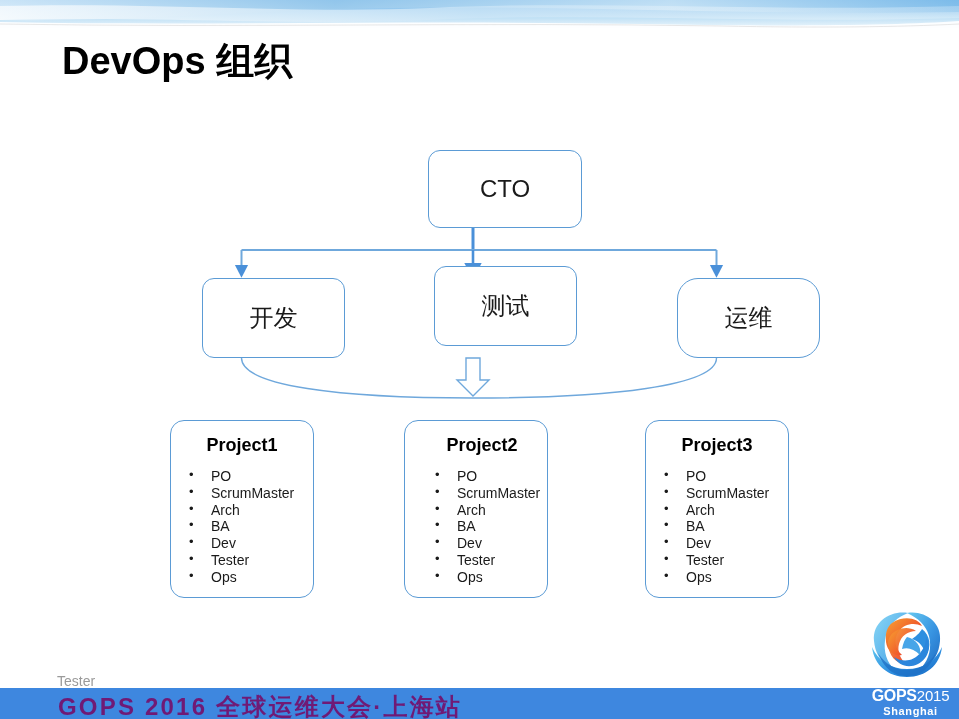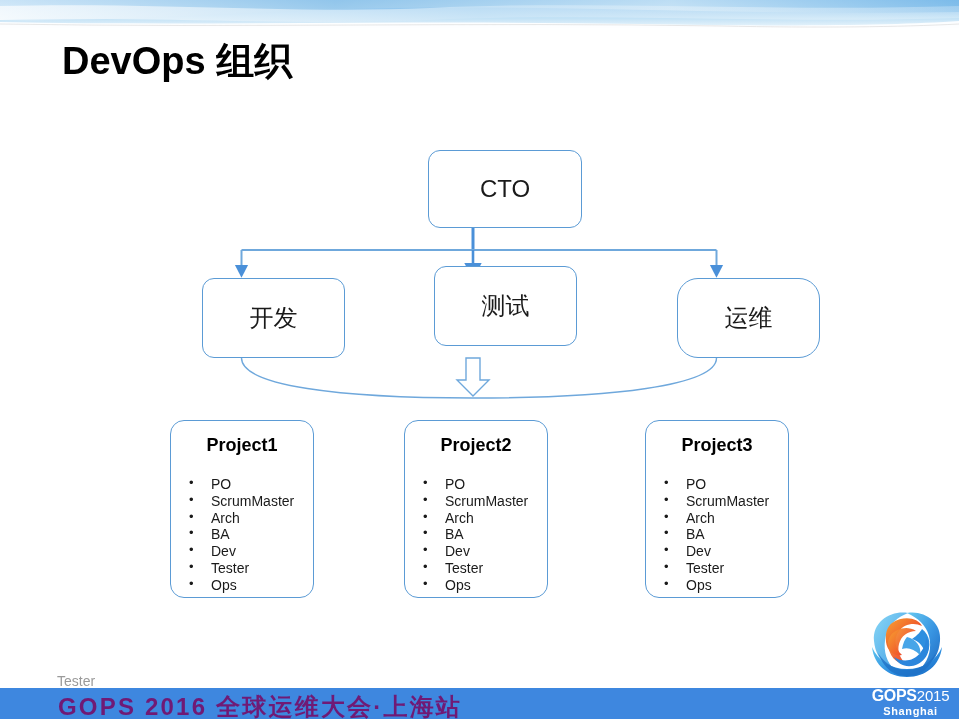--- a/index.html
+++ b/index.html
@@ -81,29 +81,29 @@
   
   .project-card {
     position: absolute;
     box-sizing: border-box;
     border: 1.4px solid #5B9BD5;
     border-radius: 14px;
     background: #ffffff;
     padding-top: 14px;
   }
   #project-1 { left: 170px; top: 420px; width: 144px; height: 178px; }
-  #project-2 { left: 404px; top: 420px; width: 144px; height: 178px; }
+  #project-2 { left: 404px; top: 420px; width: 144px; height: 178px; padding-left: 12px; }
   #project-3 { left: 645px; top: 420px; width: 144px; height: 178px; }
 
   .project-title {
     text-align: center;
     font-size: 18px;
     font-weight: bold;
     color: #000000;
-    margin-bottom: 20px;
+    margin-bottom: 12px;
   }
   .project-list {
     list-style: none;
     margin: 0;
     padding: 0 0 0 16px;
   }
   .project-list li {
     position: relative;
     font-size: 14px;
     line-height: 16.8px;

